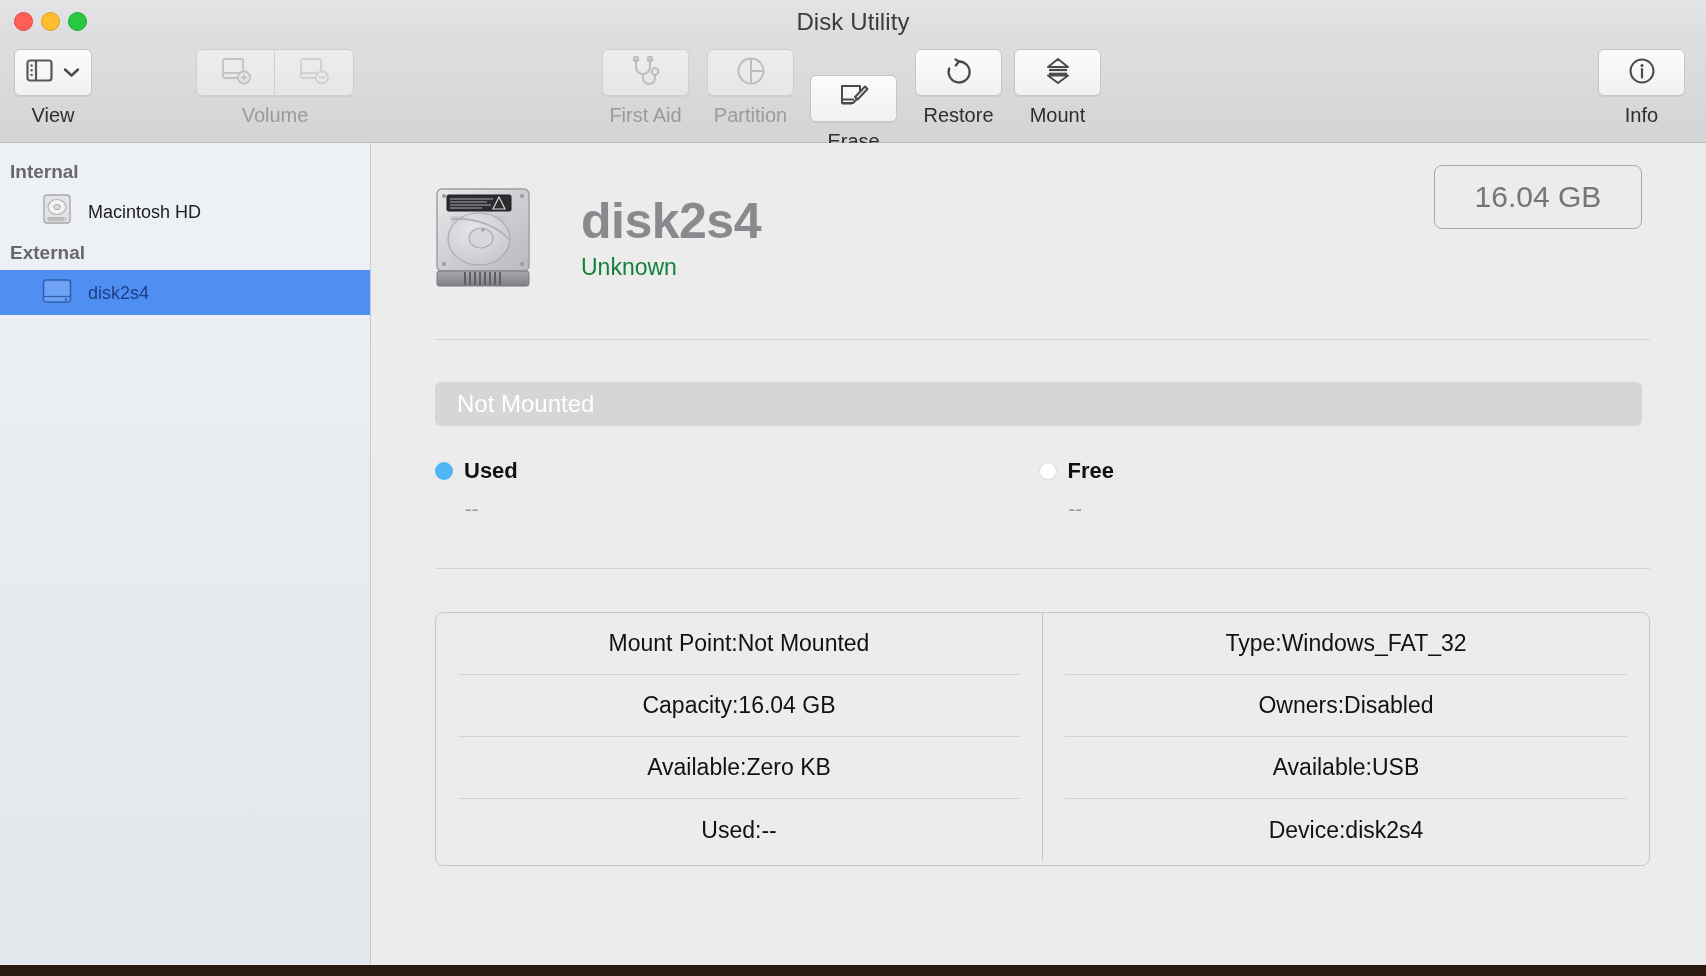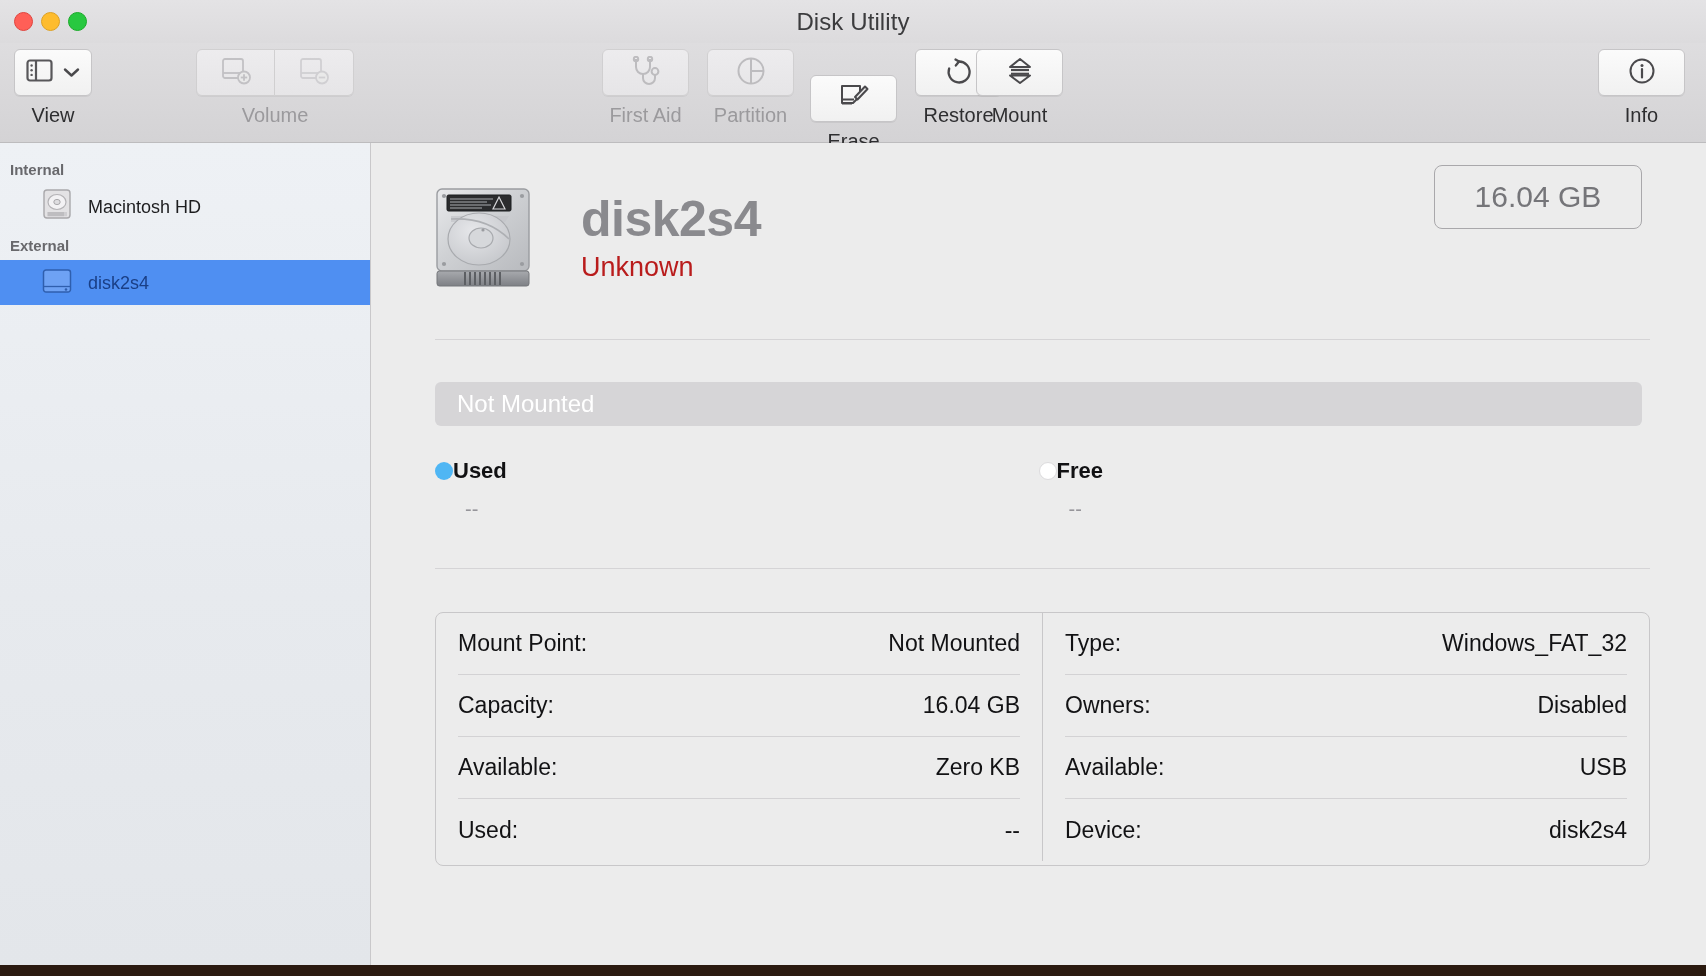--- a/index.html
+++ b/index.html
@@ -61,40 +61,40 @@
   #grp-volume { left: 196px; }
   .seg { display: flex; }
   .seg .tb-btn { width: 79px; height: 47px; border-radius: 0; }
   .seg .tb-btn:first-child { border-radius: 6px 0 0 6px; }
   .seg .tb-btn:last-child  { border-radius: 0 6px 6px 0; border-left: none; }
 
   #grp-firstaid  { left: 602px; }
   #grp-partition { left: 707px; }
   #grp-erase     { left: 810px; margin-top: 26px; }
   #grp-restore   { left: 915px; }
-  #grp-mount     { left: 976px; }
+  #grp-mount     { left: 1014px; }
   #grp-info      { left: 1598px; }
   #grp-firstaid .tb-btn, #grp-partition .tb-btn, #grp-erase .tb-btn,
   #grp-restore .tb-btn, #grp-mount .tb-btn, #grp-info .tb-btn {
     width: 87px; height: 47px;
   }
 
   
   .body { display: flex; height: calc(965px - 43px - 100px); }
 
   
   .sidebar {
     width: 371px; flex: 0 0 371px;
     background: linear-gradient(180deg, #eef1f5 0%, #e7eaee 55%, #e3e6ea 100%);
     border-right: 1px solid #c9c8ca;
     padding-top: 10px;
     overflow: hidden;
   }
   .sb-header {
-    font-size: 15px; font-weight: bold; color: #68686c;
+    font-size: 19px; font-weight: bold; color: #68686c;
     padding: 8px 0 6px 10px;
   }
   .sb-row {
     display: flex; align-items: center; gap: 12px;
     height: 45px; padding-left: 38px;
     font-size: 18px; color: #1d1d1f;
   }
   .sb-row.selected { background: #4f8ff2; color: #1a3f86; }
   .sb-row .sb-label { line-height: 1; }
 
@@ -102,61 +102,61 @@
   .main {
     flex: 1; background: #ececec; position: relative; overflow: hidden;
   }
   .dev-header {
     display: flex; align-items: center;
     padding: 40px 0 0 56px; position: relative;
   }
   .dev-icon { width: 112px; height: 110px; flex: 0 0 112px; }
   .dev-names { margin-left: 42px; }
   .dev-title { font-size: 50px; font-weight: bold; color: #8a8a8e; line-height: 1.05; letter-spacing: -0.5px; }
-  .dev-sub { font-size: 27px; color: #b91c1c; margin-top: 6px; }
+  .dev-sub { font-size: 23px; color: #15803d; margin-top: 6px; }
   .cap-badge {
     position: absolute; right: 64px; top: 22px;
     width: 208px; height: 64px;
     border: 1px solid #a9a8ab; border-radius: 8px;
     display: flex; align-items: center; justify-content: center;
     font-size: 30px; color: #757579;
   }
 
   .divider { height: 1px; background: #d5d4d6; margin: 46px 56px 0 64px; }
 
   .usage { padding: 42px 64px 0 64px; }
   .usage-bar {
     height: 44px; border-radius: 6px;
     background: #d6d5d7;
     display: flex; align-items: center;
     padding-left: 22px;
     color: #ffffff; font-size: 24px;
   }
   .legend { display: flex; margin-top: 32px; }
   .legend-col { width: 50%; }
-  .legend-top { display: flex; align-items: center; }
+  .legend-top { display: flex; align-items: center; gap: 11px; }
   .dot { width: 18px; height: 18px; border-radius: 50%; display: inline-block; }
   .dot.used { background: #4fb6f4; }
   .dot.free { background: #ffffff; border: 1px solid #dcdbdd; }
   .legend-name { font-size: 22px; font-weight: bold; color: #111113; }
   .legend-val { font-size: 20px; color: #96959a; margin-top: 14px; margin-left: 30px; }
 
   .divider2 { height: 1px; background: #d5d4d6; margin: 47px 56px 0 64px; }
 
   .info-card {
     margin: 43px 56px 0 64px;
     border: 1px solid #c8c7c9; border-radius: 8px;
     background: #ececec;
     display: flex;
     padding: 0 0 4px 0;
   }
   .info-col { flex: 1; padding: 0 22px; }
   .info-col.left { border-right: 1px solid #c8c7c9; }
   .info-row {
-    display: flex; justify-content: space-between; align-items: center;
+    display: flex; justify-content: center; align-items: center;
     height: 62px; font-size: 23px; color: #121214;
     border-bottom: 1px solid #d3d2d4;
   }
   .info-row:last-child { border-bottom: none; }
   .info-key { color: #121214; }
   .info-val { color: #121214; text-align: right; }
 </style>
 </head>
 <body>
 

